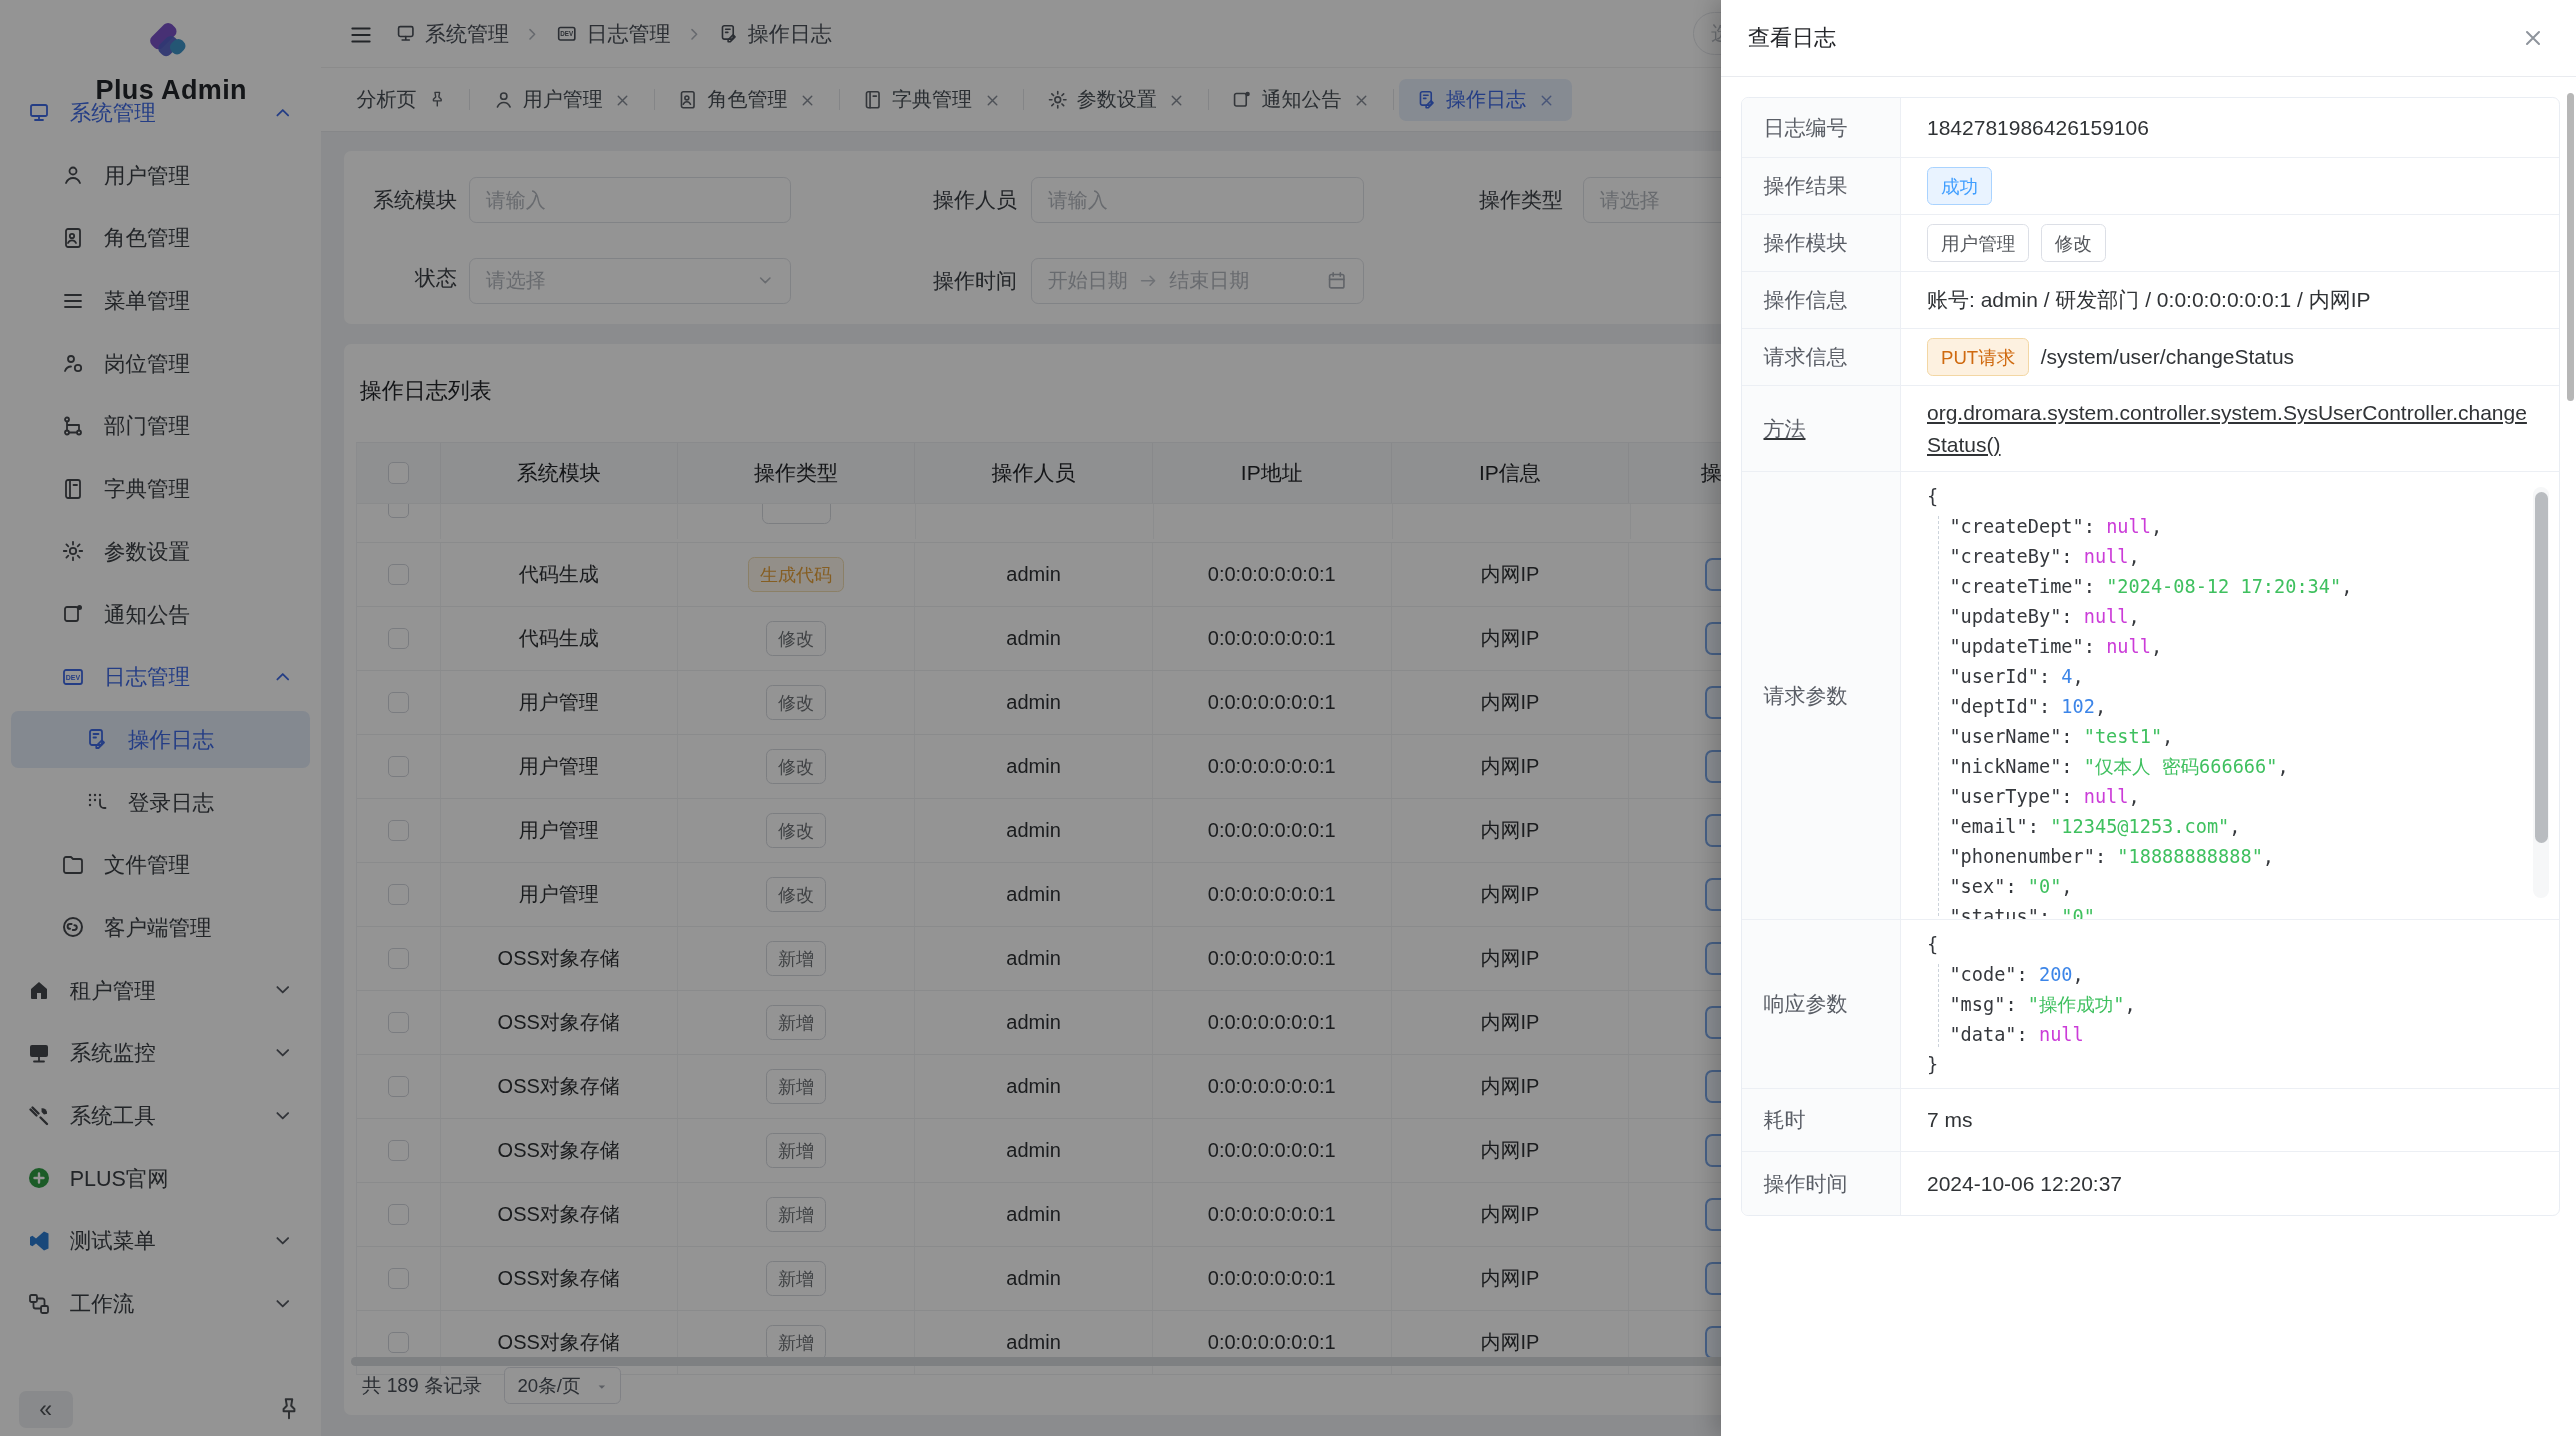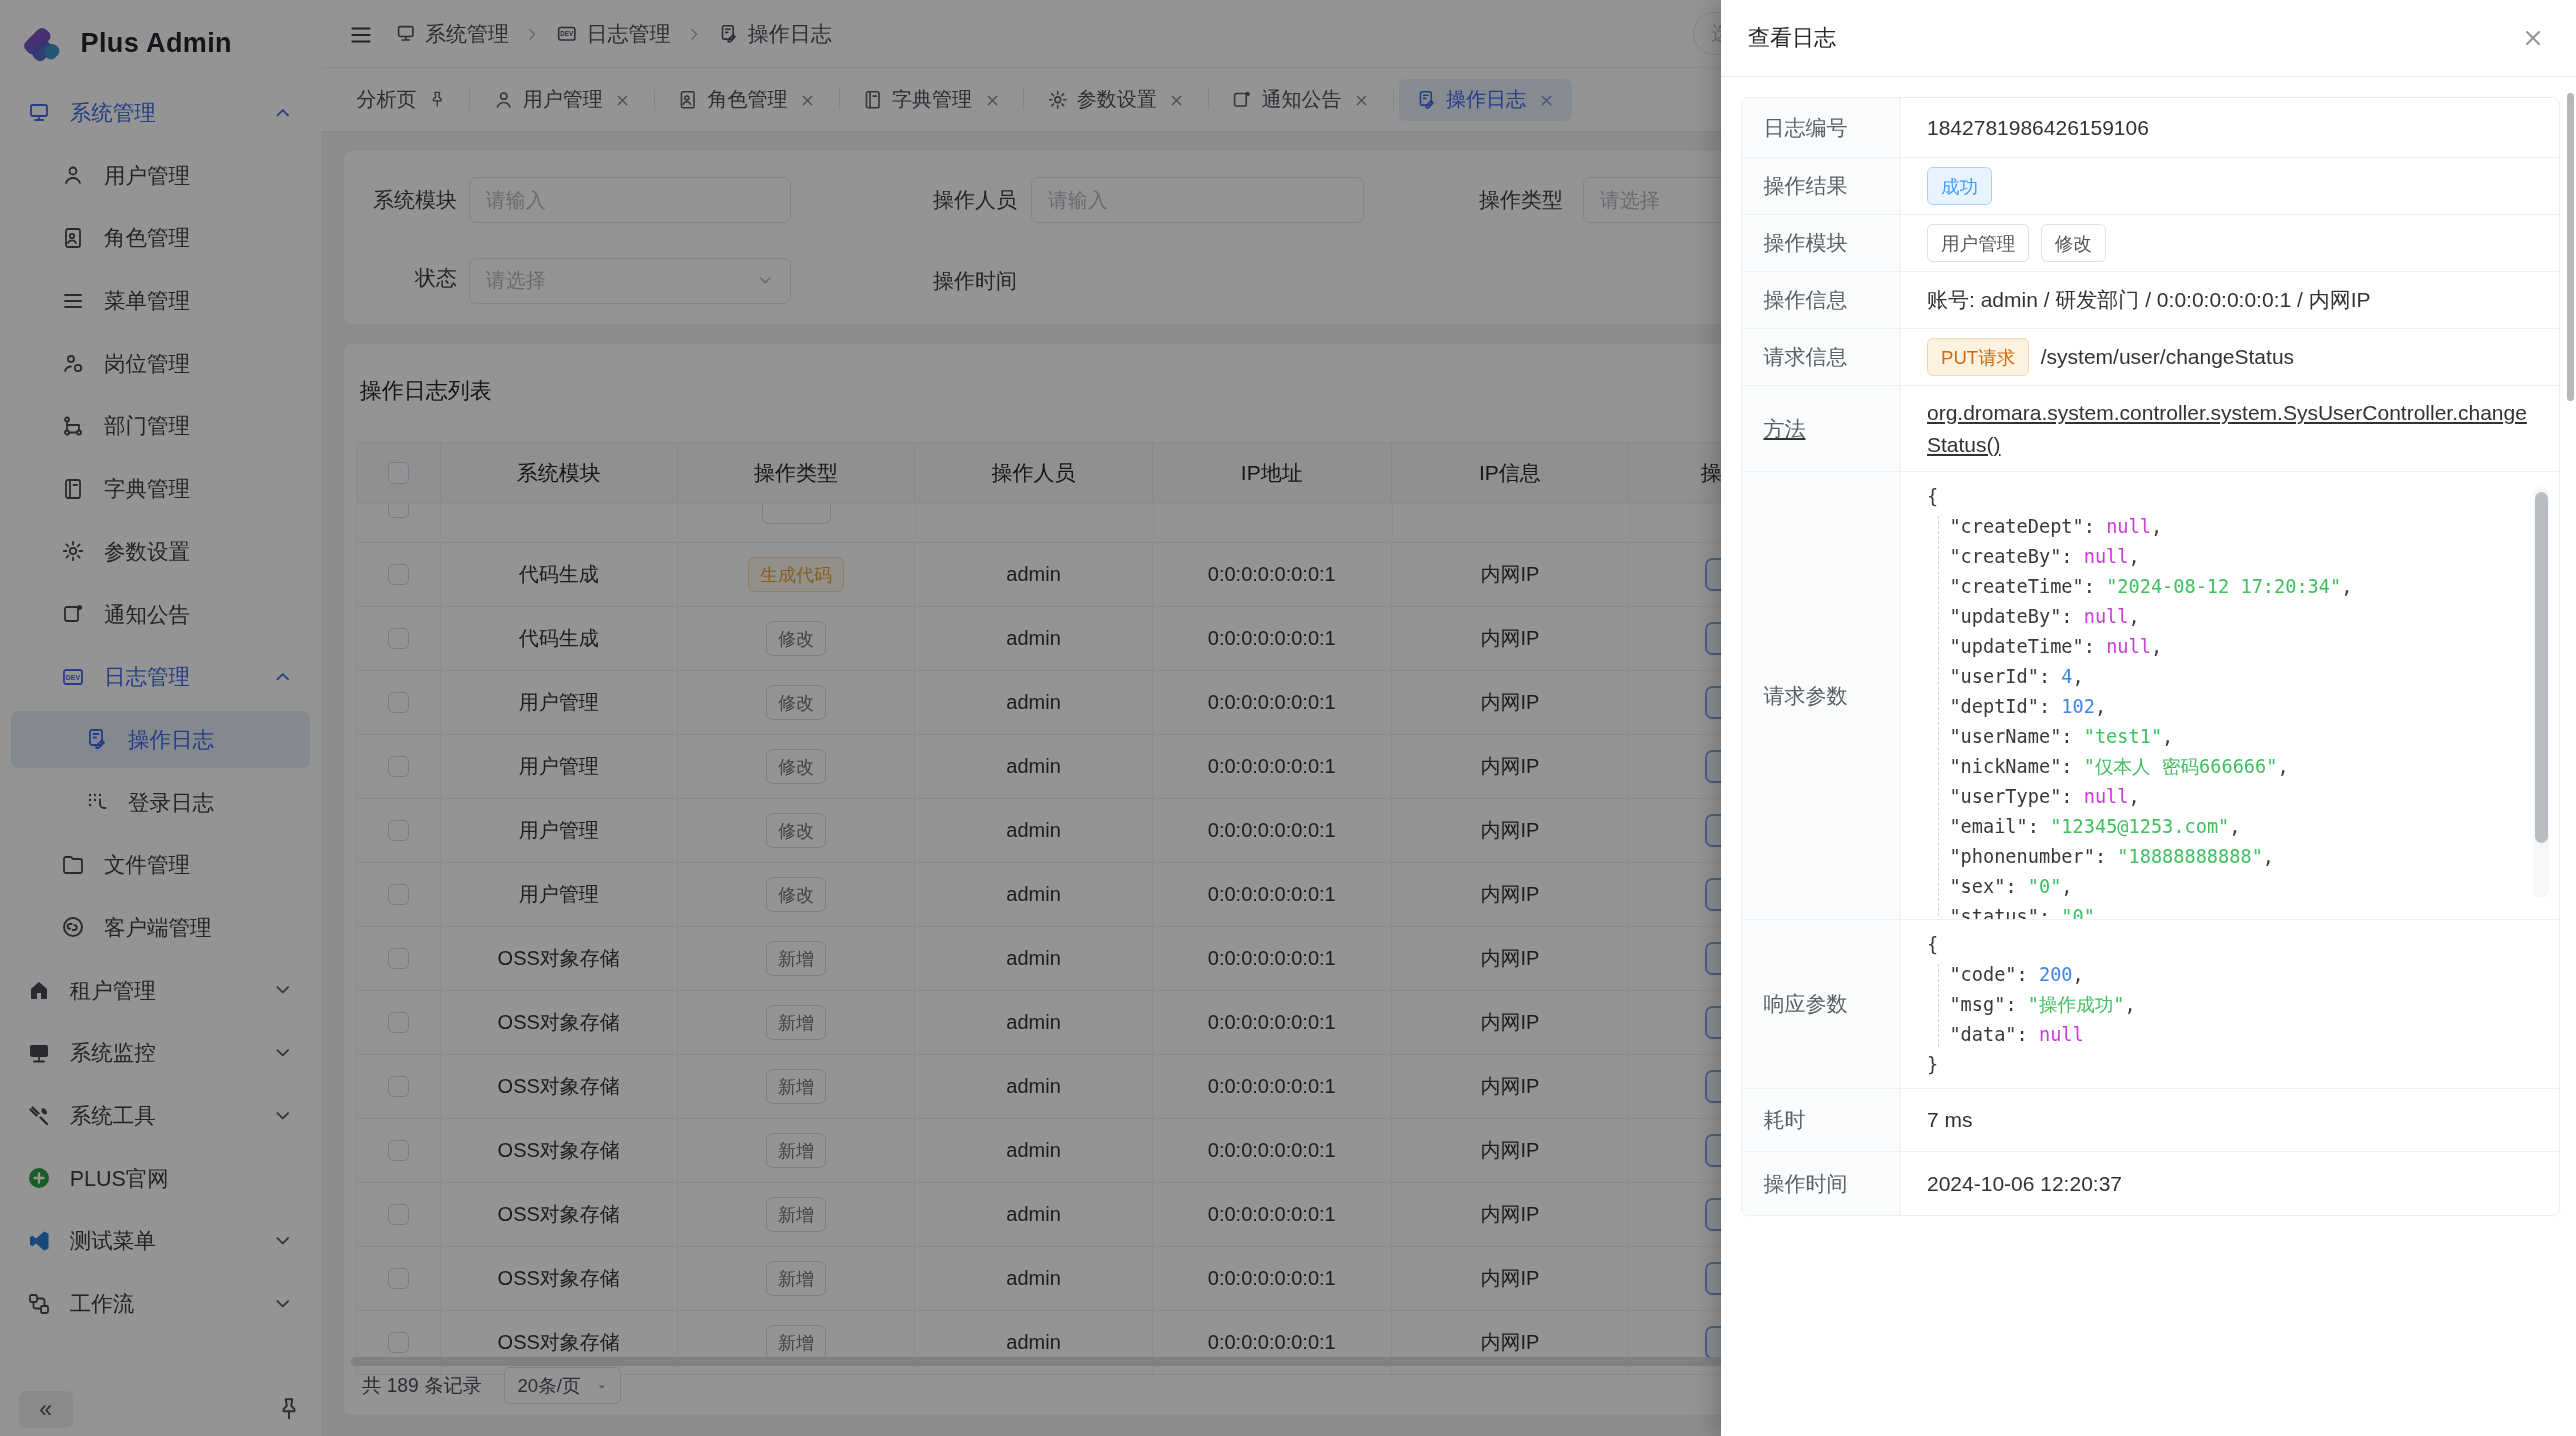--- a/index.html
+++ b/index.html
@@ -3,21 +3,21 @@
 <meta charset="utf-8">
 <style>
   *{box-sizing:border-box;margin:0;padding:0;}
   html,body{width:2576px;height:1437px;}
   body{font-family:"Liberation Sans",sans-serif;background:#f0f2f5;position:relative;overflow:hidden;color:#303336;}
   .ic{display:inline-block;width:24px;height:24px;flex:0 0 auto;}
   .ic svg{display:block;width:100%;height:100%;}
 
   
   .sidebar{position:absolute;left:0;top:0;width:321px;height:1437px;background:#fff;z-index:1;}
-  .logo-row{display:flex;align-items:center;gap:13px;padding:15.7px 0 0 21.5px;height:72px;}
+  .logo-row{display:flex;align-items:center;gap:13px;padding:15.7px 0 0 21.5px;height:72px;flex-direction:column;}
   .logo-mark{width:46px;height:46px;}
   .logo-text{font-size:27px;font-weight:700;color:#23262b;letter-spacing:0.4px;}
   .menu{position:absolute;top:84px;left:0;right:0;bottom:57px;overflow:hidden;}
   .side-item{position:relative;height:57px;margin:0 11.4px 5.7px 11.4px;display:flex;align-items:center;border-radius:7.2px;color:#3c4046;font-size:21.5px;cursor:pointer;}
   .side-item .ic{margin-right:18.6px;color:#46494e;}
   .side-item .lbl{white-space:nowrap;}
   .side-item.lvl1{padding-left:15.7px;}
   .side-item.lvl2{padding-left:50px;}
   .side-item.lvl3{padding-left:74px;}
   .side-item.blue{color:#3f6ae5;}
@@ -488,20 +488,31 @@
     </div>
 
     <div class="f-label" style="left:0;top:104px;width:113px;">状态</div>
     <div class="f-input" style="left:125px;top:107px;width:322px;">
       <span class="ph">请选择</span>
       <span class="f-chev"><svg viewBox="0 0 24 24" fill="none" stroke="currentColor" stroke-width="1.8" stroke-linecap="round" stroke-linejoin="round" width="100%" height="100%">
             <path d="M6 9l6 6 6-6" stroke-width="2"></path>
           </svg></span>
     </div>
     <div class="f-label" style="left:560px;top:107px;width:113px;">操作时间</div>
+    <div class="f-input" style="left:687px;top:107px;width:333px;">
+      <span class="ph">开始日期</span>
+      <span class="dr-arrow"><svg viewBox="0 0 24 24" fill="none" stroke="currentColor" stroke-width="1.8" stroke-linecap="round" stroke-linejoin="round" width="100%" height="100%">
+            <path d="M4 12h14M13.5 7l5 5-5 5"></path>
+          </svg></span>
+      <span class="ph">结束日期</span>
+      <span class="dr-cal"><svg viewBox="0 0 24 24" fill="none" stroke="currentColor" stroke-width="1.8" stroke-linecap="round" stroke-linejoin="round" width="100%" height="100%">
+            <rect x="4" y="5" width="16" height="15" rx="2"></rect>
+            <path d="M8 3v4M16 3v4M4 10.5h16"></path>
+          </svg></span>
+    </div>
   </div>
 
   <div class="table-card">
     <div class="tbl-title">操作日志列表</div>
     <div class="tbl" id="log-table">
         <div class="trow thead">
           <div class="tcell" style="width: 84px;">
             <span class="checkbox"></span>
           </div>
           <div class="tcell" style="width: 237px;">

